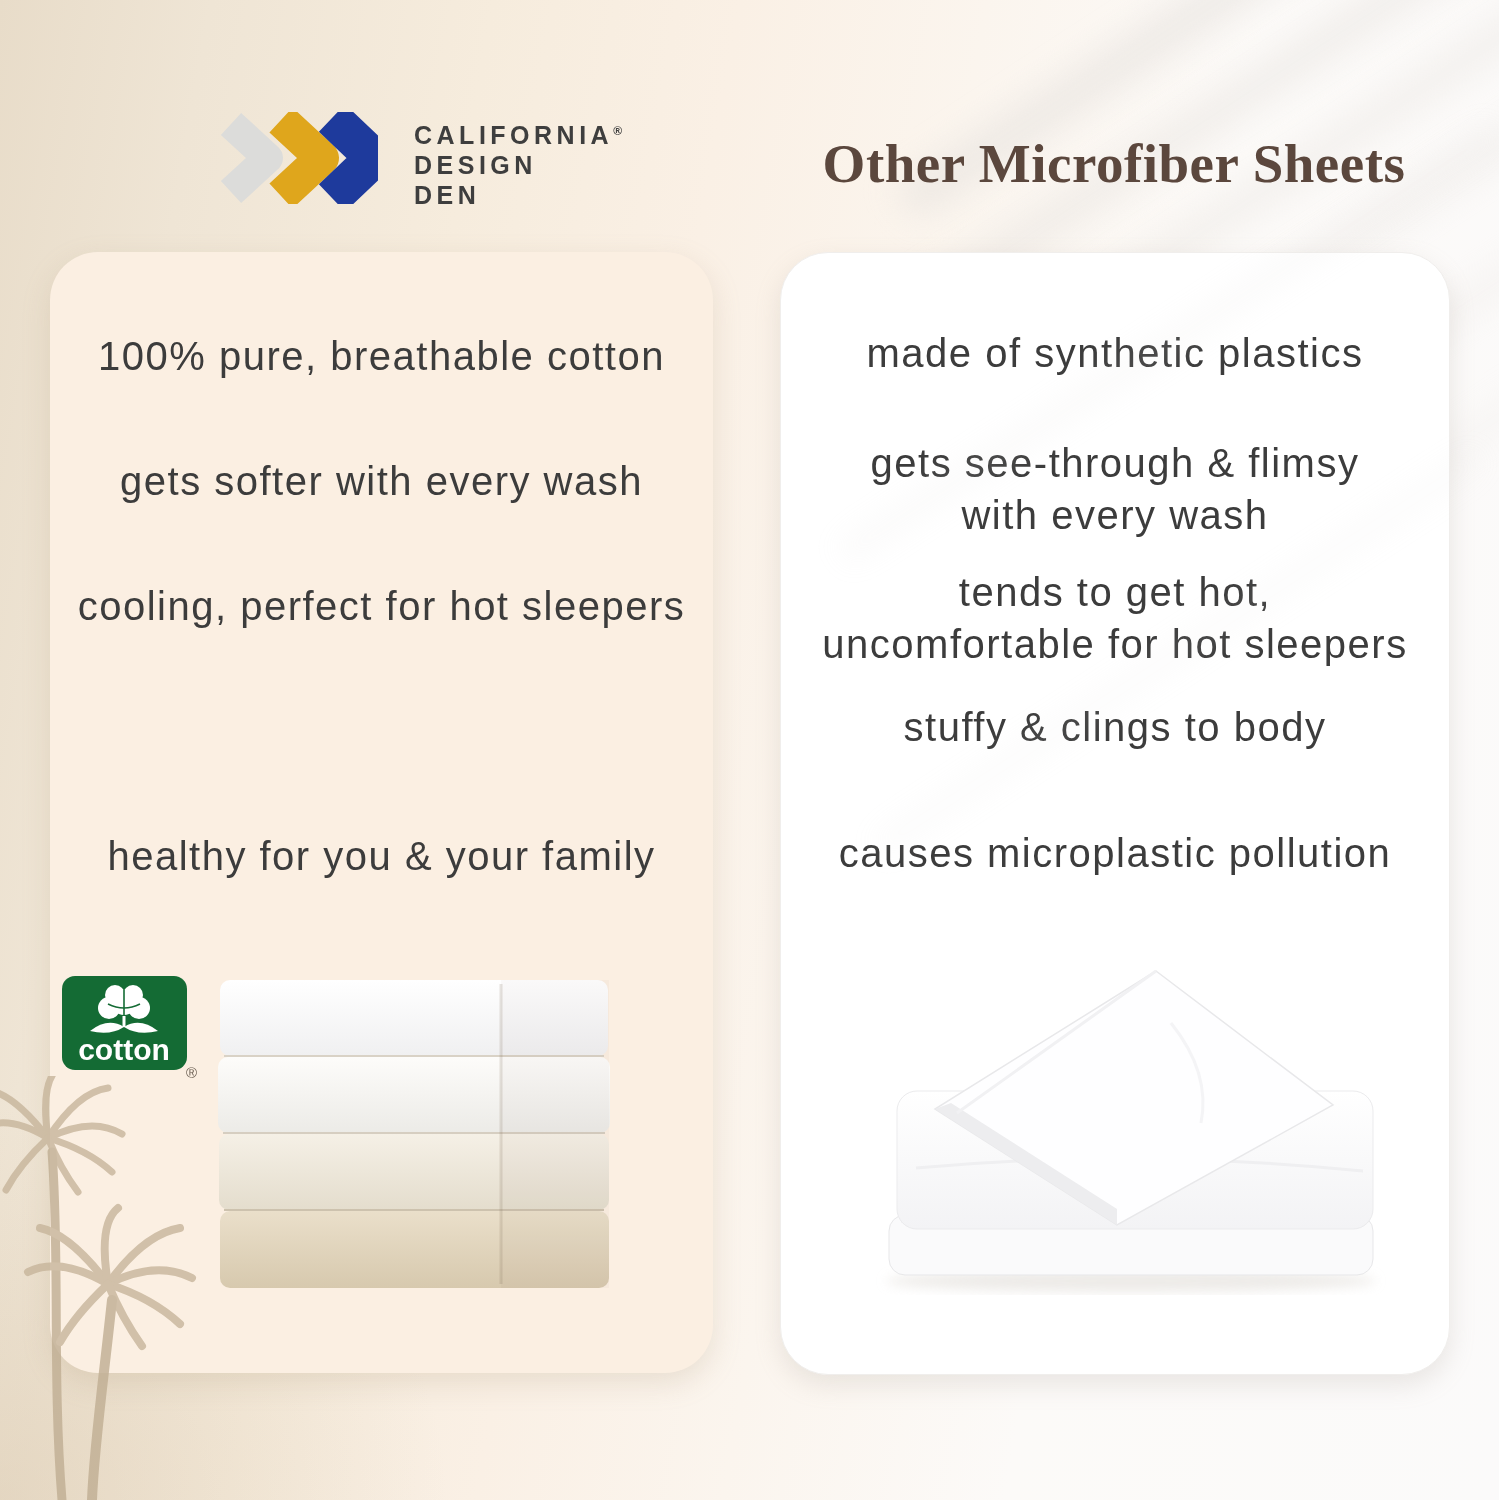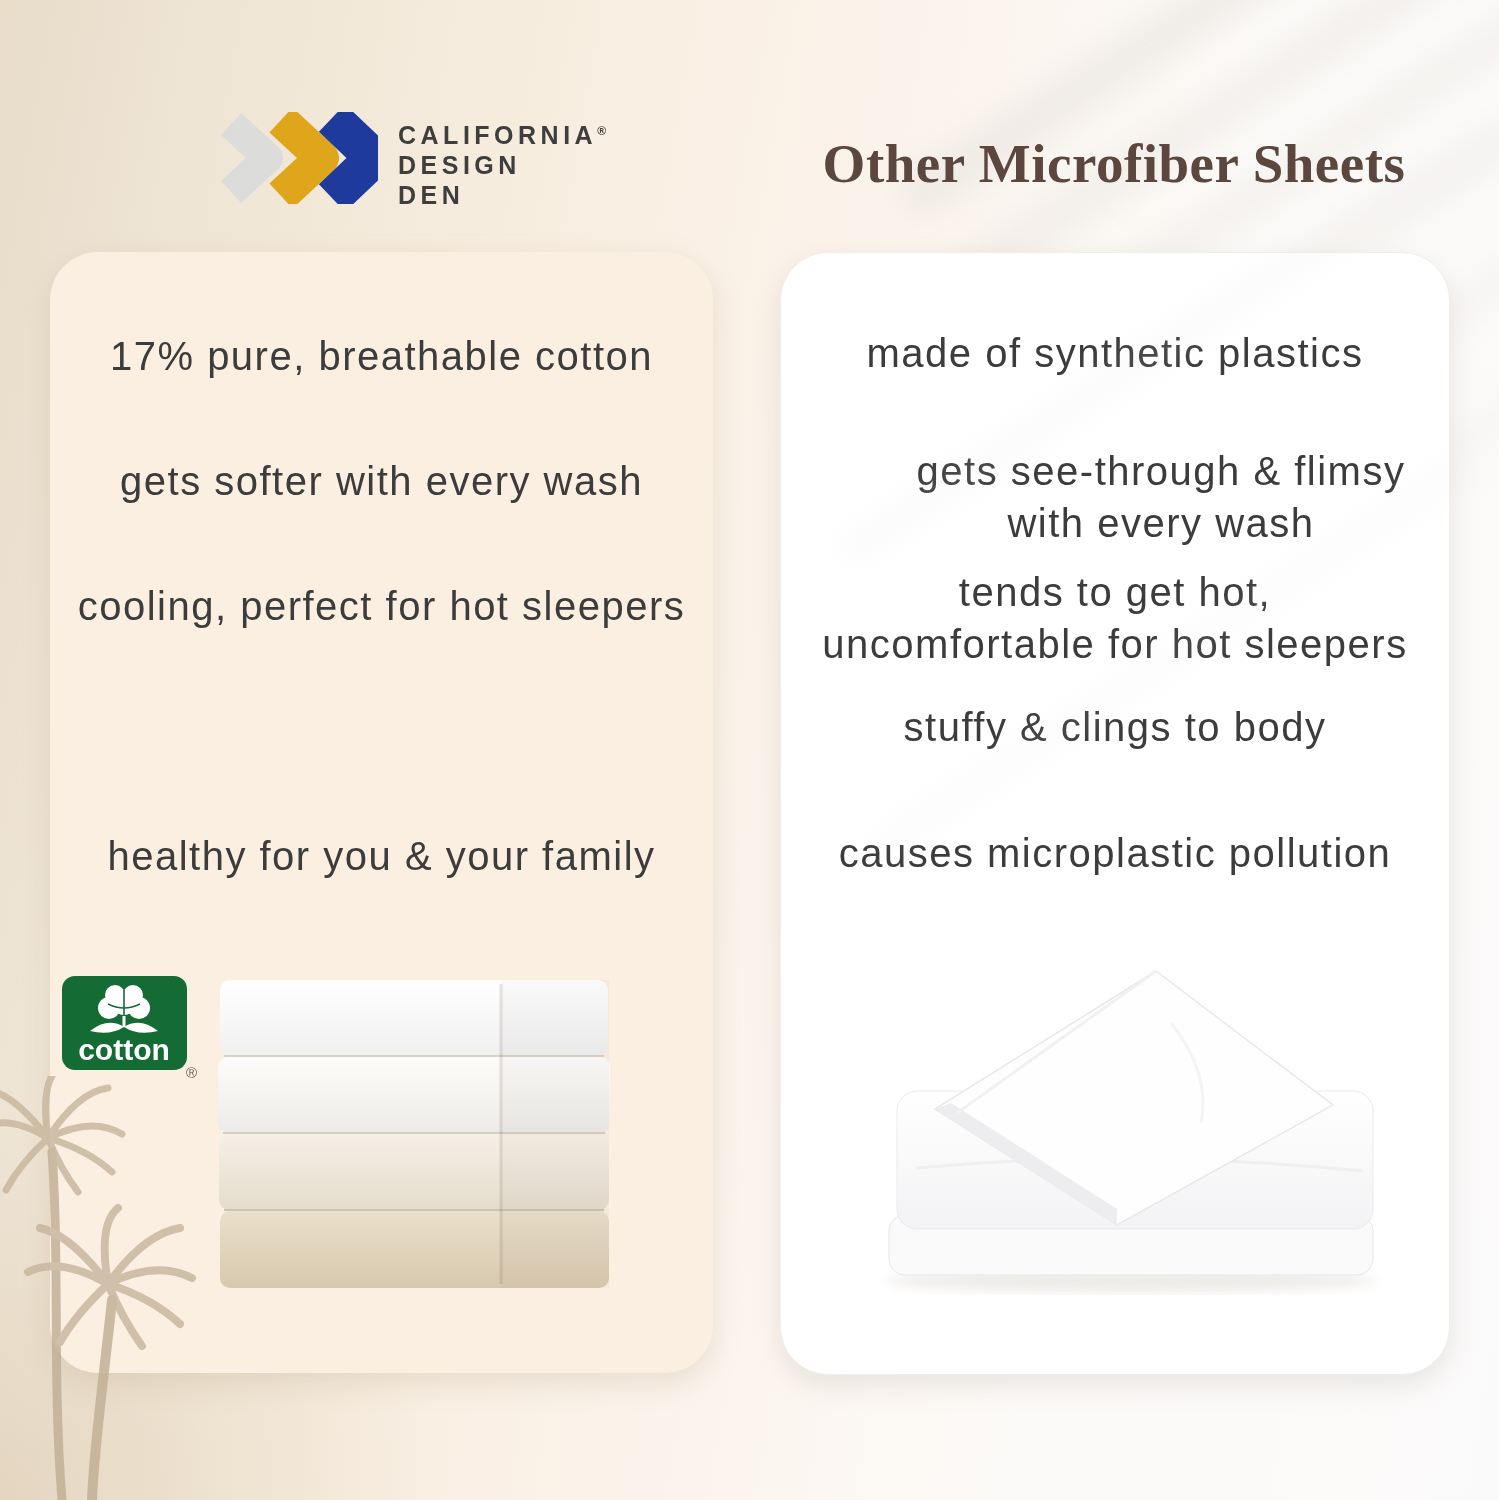--- a/index.html
+++ b/index.html
@@ -15,36 +15,36 @@
   .s2{top:85px;right:-160px;width:860px;height:40px;opacity:.45;}
   .s3{top:195px;right:-140px;width:820px;height:36px;opacity:.38;}
   .s4{top:305px;right:-180px;width:900px;height:34px;opacity:.3;}
   .s5{top:435px;right:-120px;width:760px;height:30px;opacity:.25;}
   .s6{top:565px;right:-100px;width:700px;height:28px;opacity:.2;}
   .overcard{position:absolute;z-index:3;pointer-events:none;border-radius:60px;background:#dfdcda;filter:blur(14px);transform:rotate(-33deg);}
   .o1{top:330px;right:-60px;width:780px;height:26px;opacity:.12;}
   .o2{top:640px;right:-40px;width:720px;height:24px;opacity:.10;}
 
   
-  .brand{position:absolute;left:213px;top:106px;z-index:4;display:flex;align-items:flex-start;}
+  .brand{position:absolute;left:213px;top:106px;z-index:4;display:flex;align-items:flex-start;gap:16px;}
   .chevrons{width:165px;height:92px;margin-top:6px;}
   .brand-text{margin-left:20px;color:#3e3e3e;font-weight:bold;font-size:25px;letter-spacing:4.5px;line-height:30px;margin-top:10px;}
   .reg-sup{font-size:12px;vertical-align:super;letter-spacing:0;}
 
   
   .title{position:absolute;left:780px;top:120px;width:668px;z-index:4;text-align:center;
     font-family:"Liberation Serif",serif;font-weight:bold;font-size:55px;color:#5b473d;letter-spacing:.5px;margin-top:12px;}
 
   
   .card{position:absolute;top:252px;height:1121px;border-radius:48px;z-index:2;}
   .card-left{left:50px;width:663px;background:#fbefe2;box-shadow:0 10px 28px rgba(175,150,120,.22);}
   .card-right{left:780px;width:668px;background:#ffffff;border:1px solid #f0eeec;box-shadow:0 10px 26px rgba(160,150,140,.20);}
   .point{position:absolute;left:0;width:100%;text-align:center;color:#3c3c3c;font-size:40px;letter-spacing:1.5px;line-height:52px;white-space:pre-line;}
   .lp1{top:78px;} .lp2{top:203px;} .lp3{top:328px;} .lp4{top:453px;} .lp5{top:578px;}
-  .rp1{top:74px;} .rp2{top:192px;margin-left:46px;} .rp3{top:313px;} .rp4{top:448px;} .rp5{top:574px;}
+  .rp1{top:74px;} .rp2{top:184px;} .rp3{top:313px;} .rp4{top:448px;} .rp5{top:574px;}
 
   
   .seal-wrap{position:absolute;left:11px;top:723px;width:140px;height:112px;}
   .seal-reg{position:absolute;right:4px;bottom:6px;font-size:15px;color:#6b5f53;}
 
   
   .stack-img{position:absolute;left:168px;top:726px;}
   .micro-img{position:absolute;left:90px;top:710px;}
 
   
@@ -74,21 +74,21 @@
     <div class="brand-text">
       <div><span>CALIFORNIA</span><span class="reg-sup">®</span></div>
       <div>DESIGN</div>
       <div>DEN</div>
     </div>
   </div>
 
   <div class="title">Other Microfiber Sheets</div>
 
   <div class="card card-left">
-    <div class="point lp1">17% pure, breathable cotton</div>
+    <div class="point lp1">100% pure, breathable cotton</div>
     <div class="point lp2">gets softer with every wash</div>
     <div class="point lp3">cooling, perfect for hot sleepers</div>
     <div class="point lp5">healthy for you &amp; your family</div>
 
     <div class="seal-wrap">
       <svg width="128" height="100" viewBox="0 0 128 100">
         <rect x="1" y="1" width="125" height="94" rx="13" fill="#146b34"></rect>
         <g fill="#ffffff">
           <circle cx="63" cy="27" r="13"></circle>
             <circle cx="48" cy="33" r="11"></circle>

